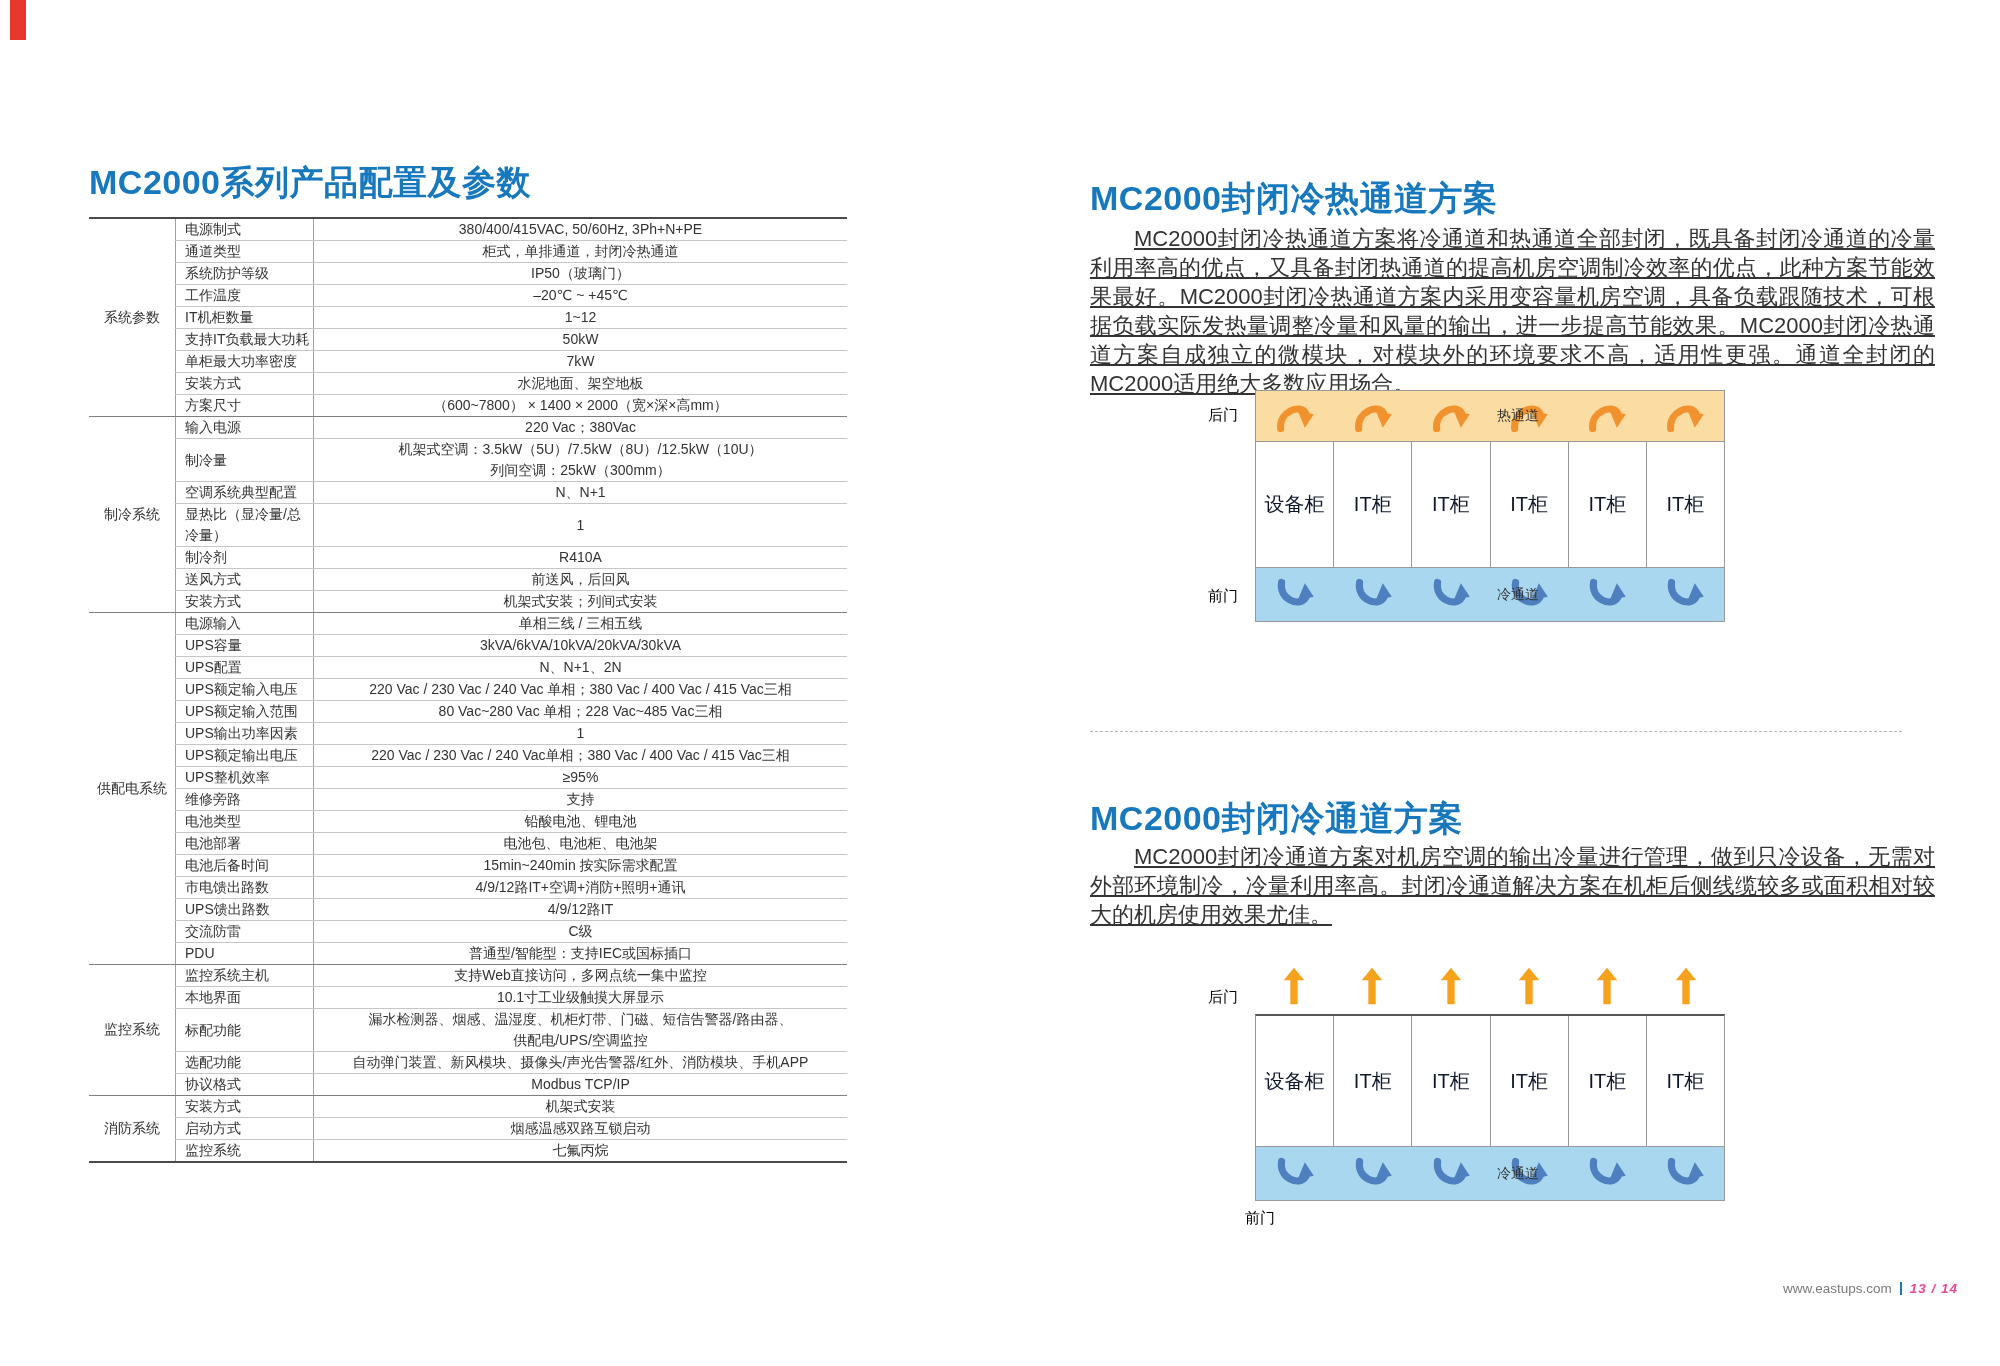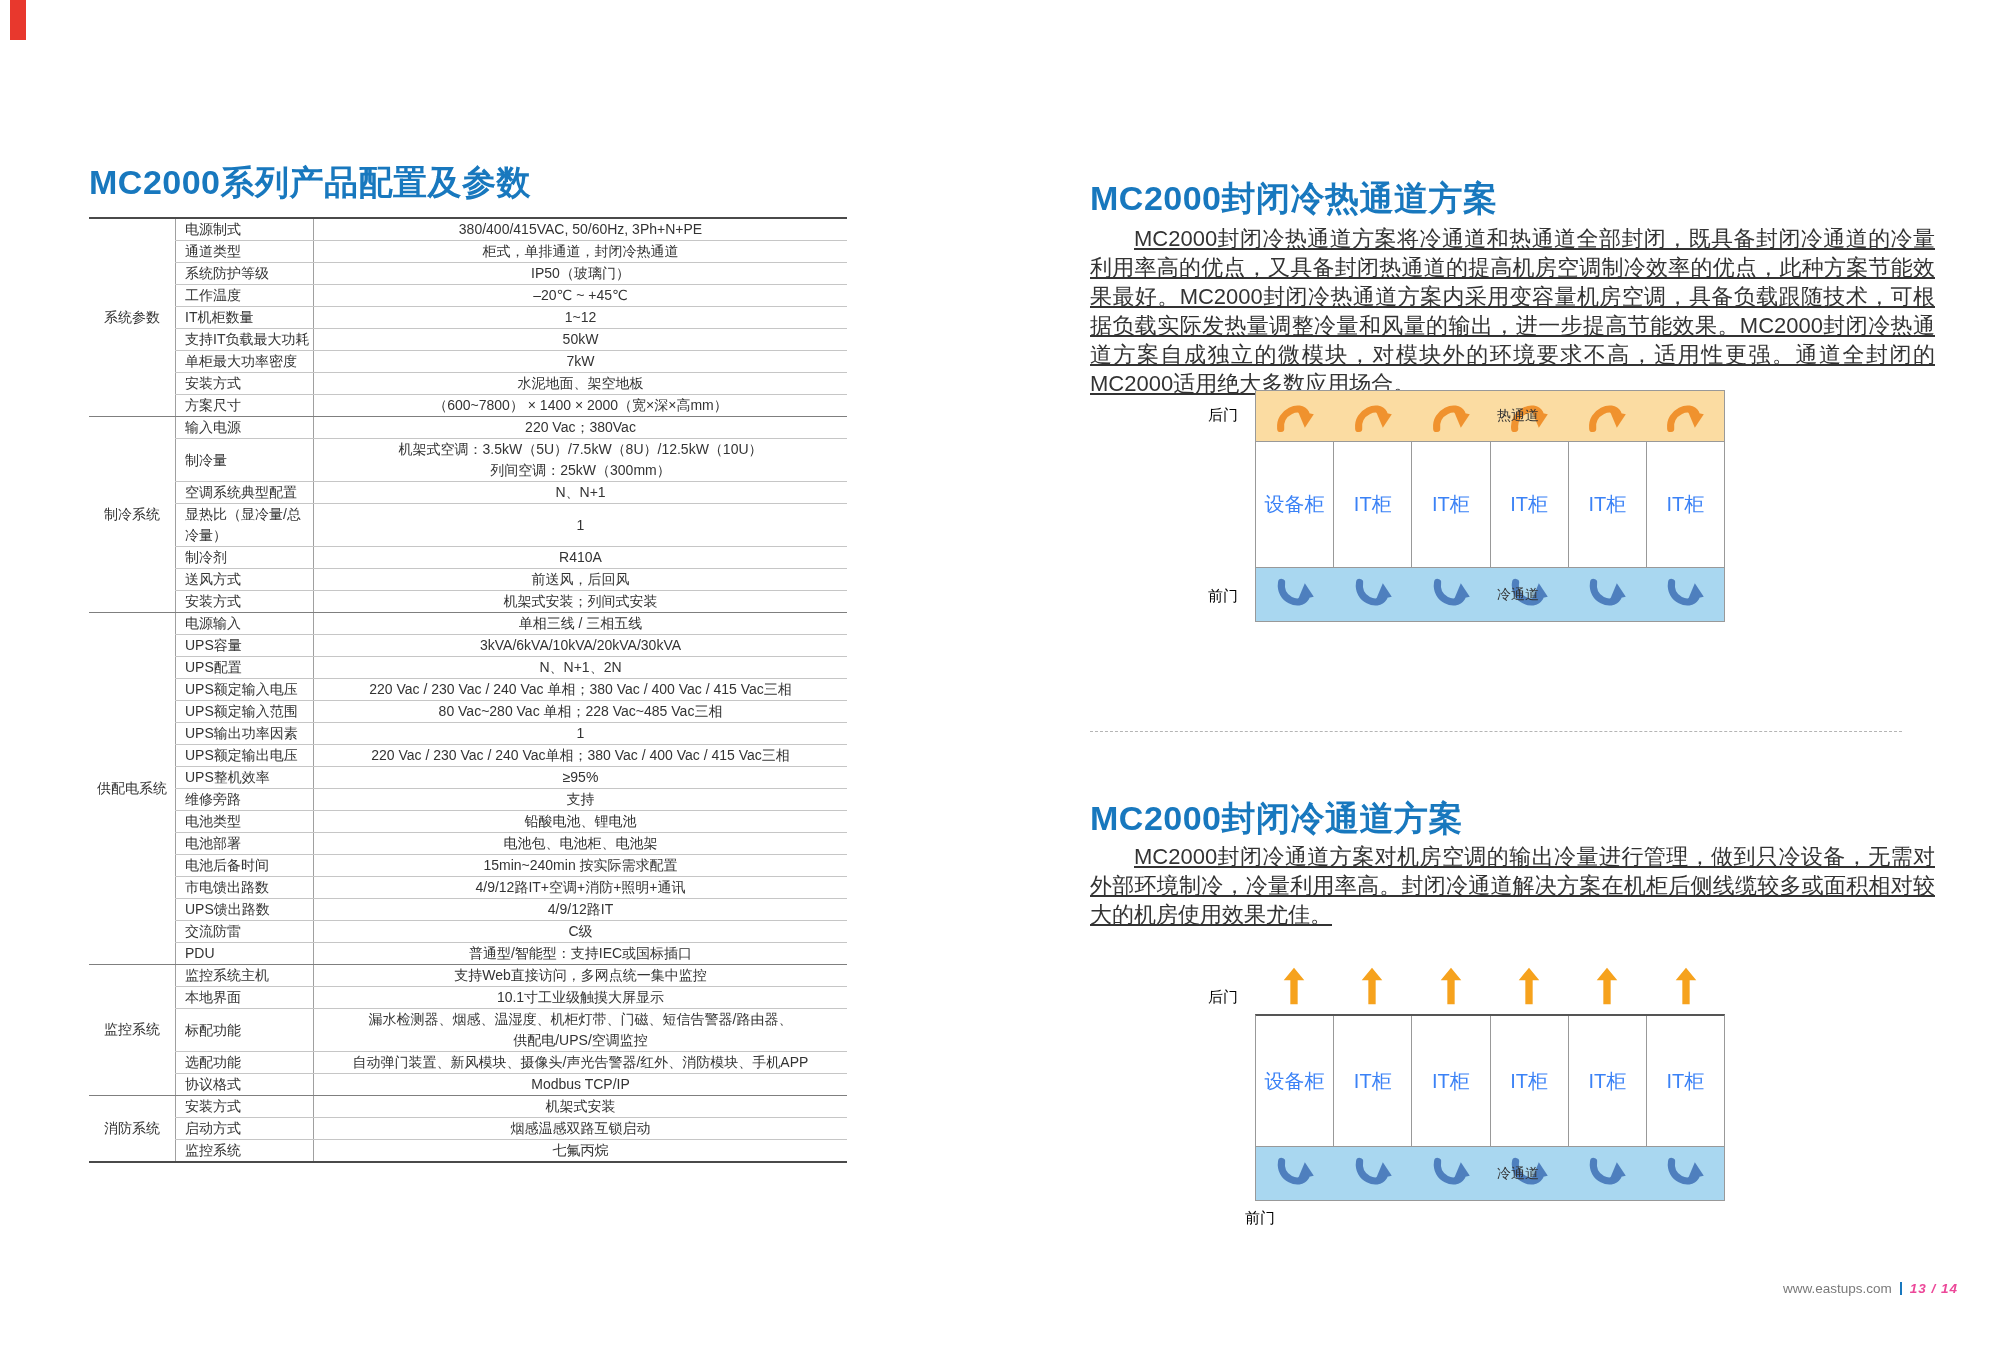--- a/index.html
+++ b/index.html
@@ -29,21 +29,21 @@
   .diagram { position:absolute; width:470px; }
   .dbox { border:1px solid #999; }
   .band { position:relative; display:flex; justify-content:space-around; align-items:center; }
   .band-hot  { height:50px; background:#fbdca2; border-bottom:1px solid #999; color:#f0922e; }
   .band-cold { height:53px; background:#a9d7f0; border-top:1px solid #999; color:#4e7fbe; }
   .band-label { position:absolute; left:50%; top:50%; transform:translate(-50%,-50%) translateX(28px);
                 font-size:14px; color:#333; white-space:nowrap; }
   .curve-arrow { width:44px; height:34px; }
   .cab-row { display:flex; background:#fff; }
   .cab { flex:1; display:flex; align-items:center; justify-content:center;
-         font-size:20px; color:#3b82f6; border-left:1px solid #999; }
+         font-size:20px; color:#0f172a; border-left:1px solid #999; }
   .cab:first-child { border-left:none; }
   .cab-row-1 { height:125px; }
   .cab-row-2 { height:130px; }
   .door { position:absolute; font-size:15px; color:#000000; white-space:nowrap; }
   .d1-rear  { left:-47px; top:16px; }
   .d1-front { left:-47px; bottom:16px; }
 
   .arrow-row { display:flex; justify-content:space-around; align-items:flex-end; height:52px; margin-bottom:4px; }
   .up-arrow { width:22px; height:48px; color:#f6a21d; }
   .dbox2 { border:1px solid #999; border-top:2px solid #555; }

